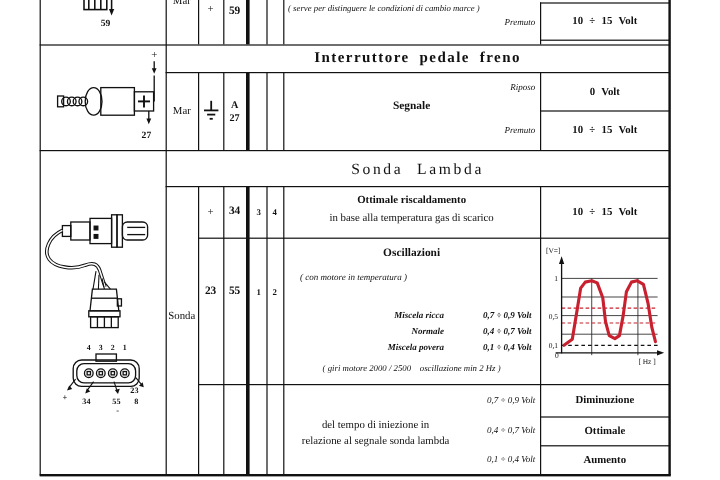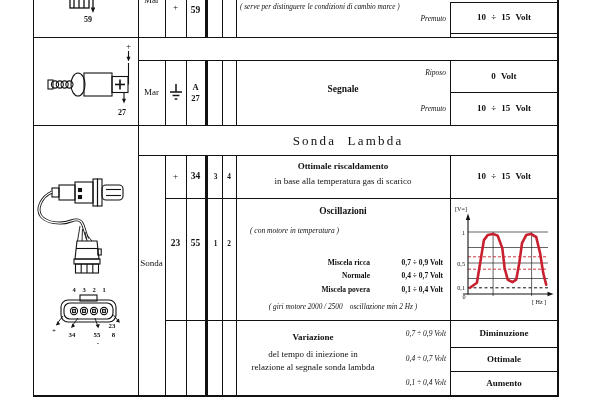--- a/index.html
+++ b/index.html
@@ -10,21 +10,21 @@
   .left{justify-content:flex-start;text-align:left}
   .right{justify-content:flex-end;text-align:right}
   .b{font-weight:bold}
   .bi{font-weight:normal;font-style:italic}
   .t7{font-size:7.3px}.t75{font-size:7.5px}.t85{font-size:8.5px}.t9{font-size:9px}.t95{font-size:9.5px}
   .hdr{font-weight:bold;font-size:12.5px;letter-spacing:1.2px;word-spacing:4px}
   .hdr2{font-weight:normal;font-size:13px;letter-spacing:2.2px;word-spacing:6px}
   .ws{word-spacing:3px}
   .pre{white-space:pre}
   .col2{flex-direction:column;gap:2px}
-  .mixrow{justify-content:flex-end;font-size:7.5px;font-weight:bold;}
+  .mixrow{justify-content:flex-end;font-size:7.5px;font-weight:bold;font-style:italic}
   .mixlabel{flex:1;text-align:right;padding-right:13px}
   .mixval{width:60px;text-align:right;padding-right:5px}
   svg{position:absolute;overflow:visible}
   svg text{font-family:"Liberation Serif",serif;fill:#111}
 </style>
 </head>
 <body>
 
 <div id="canvas">
 
@@ -80,20 +80,21 @@
     <polygon points="60,13 57.8,7.5 62.2,7.5" fill="#111"></polygon>
     <text x="55" y="22" font-size="8" font-weight="bold" text-anchor="middle">59</text>
   </svg>
   <div class="cell t9" style="left:138px;top:-7px;width:27px;height:14px">Mar</div>
   <div class="cell t9" style="left:165px;top:0;width:21px;height:14px">+</div>
   <div class="cell t95 b" style="left:186px;top:2px;width:19px;height:18px">59</div>
   <div class="cell t7 bi left" style="left:240px;top:2px;width:206px;height:10px">( serve per distinguere le condizioni di cambio marce )</div>
   <div class="cell t75 bi right" style="left:340px;top:14px;width:106px;height:10px">Premuto</div>
   <div class="cell t9 b ws" style="left:450px;top:2px;width:108px;height:31px">10 ÷ 15 Volt</div>
 
+  <div class="cell hdr" style="left:138px;top:37px;width:420px;height:23px">Interruttore pedale freno</div>
 
   <svg style="left:33px;top:37px" width="105" height="88" viewBox="0 0 105 88">
     <g stroke="#111" fill="none" stroke-width="1.1">
       <rect x="15" y="43" width="5" height="9"></rect>
       <circle cx="22" cy="47.5" r="3.6"></circle>
         <circle cx="26.8" cy="47.5" r="3.6"></circle>
         <circle cx="31.6" cy="47.5" r="3.6"></circle>
         <circle cx="36.4" cy="47.5" r="3.6"></circle>
       <ellipse cx="45" cy="47.5" rx="7" ry="11.5"></ellipse>
       <rect x="51" y="36" width="28" height="23"></rect>
@@ -252,21 +253,20 @@
     <polygon points="18,15.5 15.8,22 20.2,22" fill="#111"></polygon>
     <polygon points="103.5,96 97.5,93.8 97.5,98.2" fill="#111"></polygon>
     <text x="5" y="13" font-size="6.2">[V=]</text>
     <text x="15" y="36.5" font-size="6.2" text-anchor="end">1</text>
     <text x="15" y="67.5" font-size="6.2" text-anchor="end">0,5</text>
     <text x="15" y="92" font-size="6.2" text-anchor="end">0,1</text>
     <text x="15.5" y="100.5" font-size="6.2" text-anchor="end">0</text>
     <text x="82" y="105.5" font-size="6.2">[ Hz ]</text>
   </svg>
 
-  <div class="cell t9 b" style="left:236px;top:331px;width:154px;height:12px">Variazione</div>
   <div class="cell t9" style="left:236px;top:361px;width:154px;height:12px">relazione al segnale sonda lambda</div>
   <div class="cell t9" style="left:236px;top:348px;width:154px;height:12px">del tempo di iniezione in</div>
   <div class="cell t75 bi right" style="left:370px;top:328px;width:76px;height:11px;padding-right:4px">0,7 ÷ 0,9 Volt</div>
   <div class="cell t75 bi right" style="left:370px;top:353.5px;width:76px;height:11px;padding-right:4px">0,4 ÷ 0,7 Volt</div>
   <div class="cell t75 bi right" style="left:370px;top:377.5px;width:76px;height:11px;padding-right:4px">0,1 ÷ 0,4 Volt</div>
   <div class="cell t9 b" style="left:450px;top:320px;width:108px;height:27px">Diminuzione</div>
   <div class="cell t9 b" style="left:450px;top:347px;width:108px;height:24px">Ottimale</div>
   <div class="cell t9 b" style="left:450px;top:371px;width:108px;height:24px">Aumento</div>
 
 </div>

